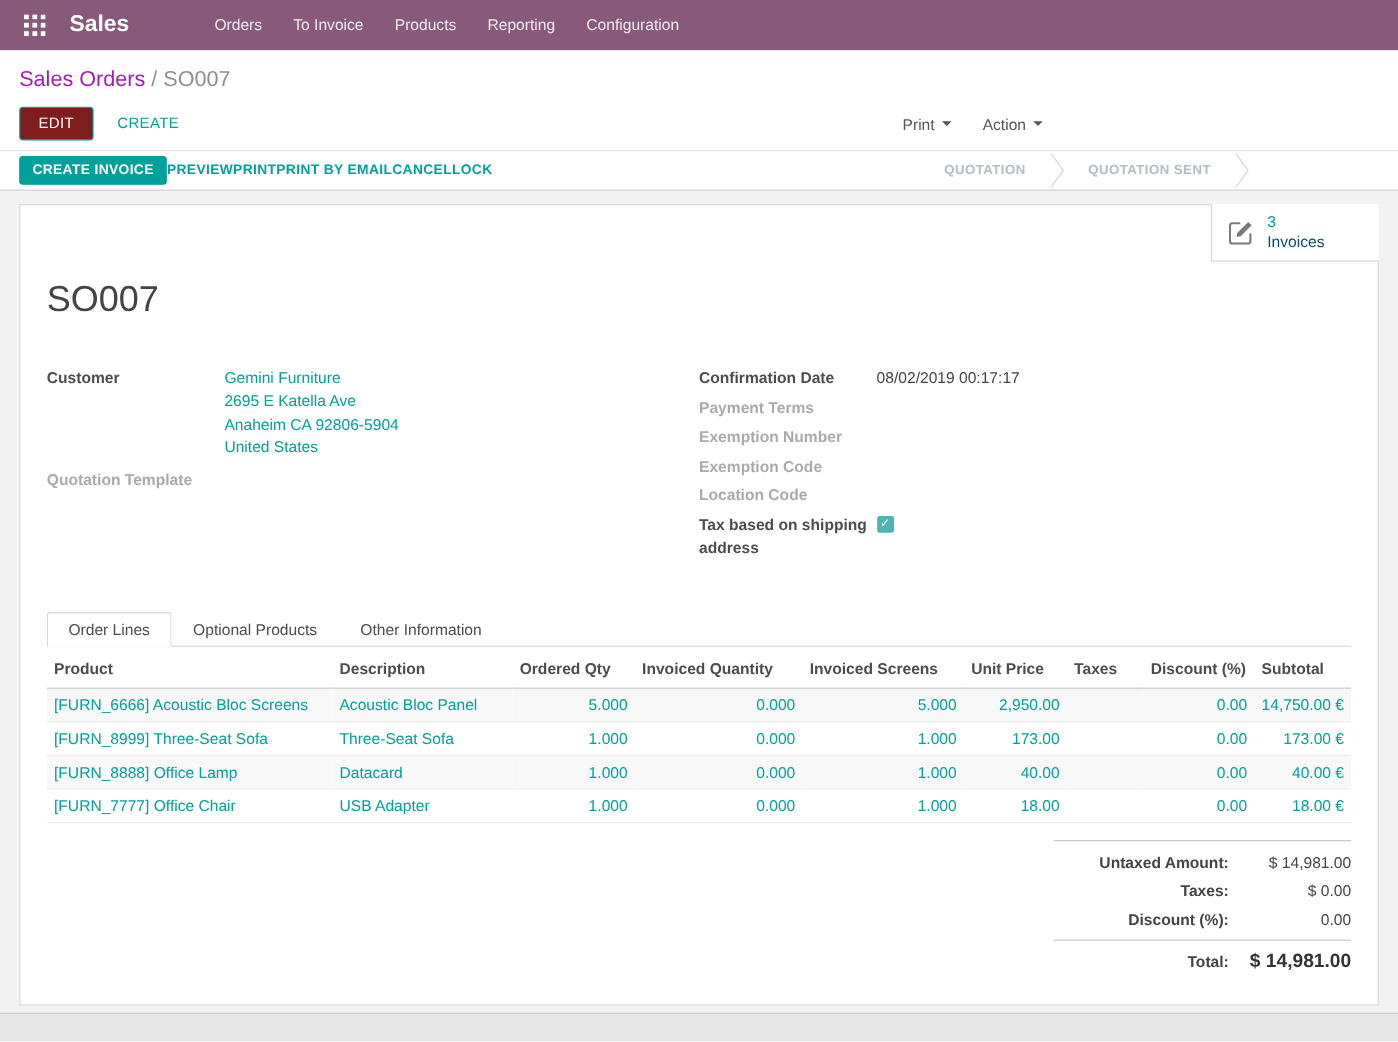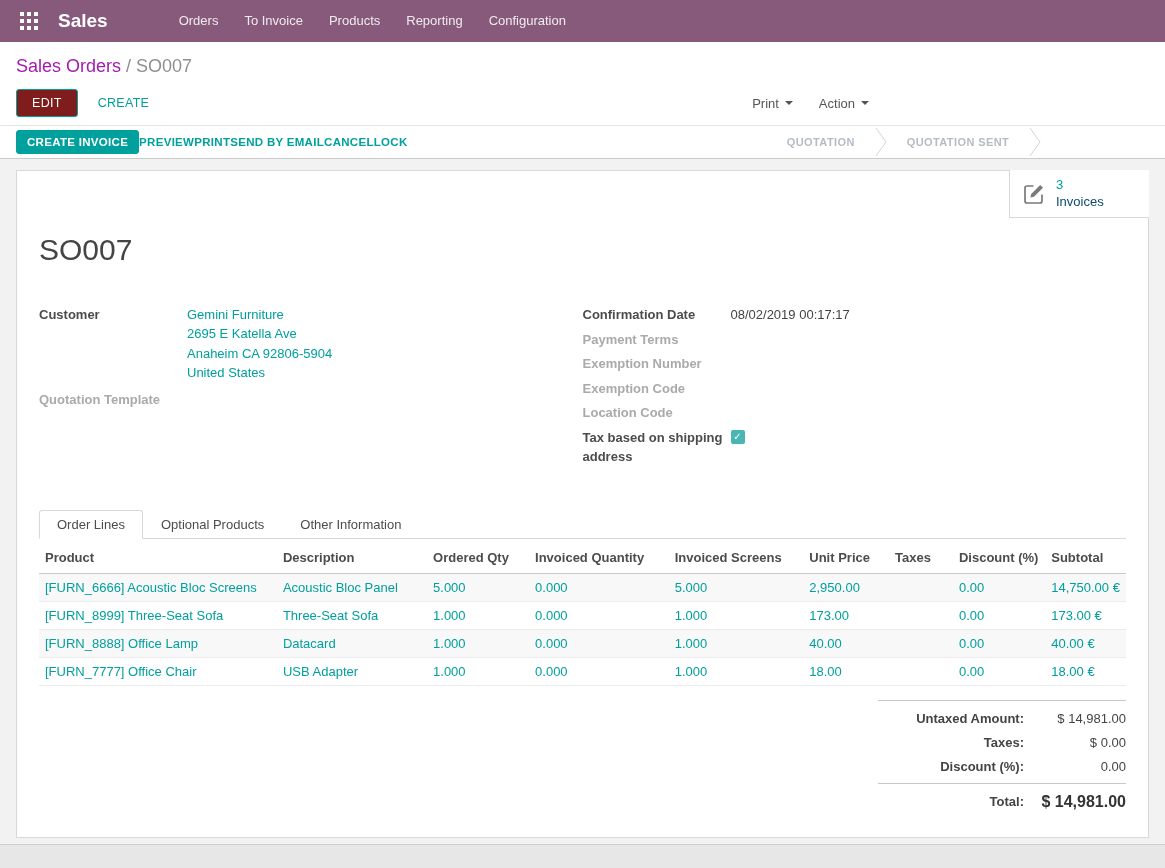--- a/index.html
+++ b/index.html
@@ -68,21 +68,21 @@
   .tabs { display:flex; margin-top:44px; border-bottom:1px solid #d8d8d8; }
   .tab { padding:6px 17px; font-size:13px; color:#4c4c4c; border:1px solid transparent; margin-bottom:-1px; cursor:pointer; border-top-left-radius:3px; border-top-right-radius:3px; }
   .tab.active { background:#fff; border-color:#d8d8d8 #d8d8d8 #fff; }
 
   
   table.ol { width:100%; border-collapse:collapse; font-size:13px; margin-top:2px; }
   table.ol th { text-align:left; font-weight:bold; color:#4c4c4c; padding:9px 6px 8px; border-bottom:1px solid #c9c9c9; white-space:nowrap; }
   table.ol td { padding:6px 6px; color:#00A09D; border-bottom:1px solid #ececec; white-space:nowrap; }
   table.ol tbody tr:nth-child(odd) { background:#f8f8f8; }
   table.ol tbody tr { cursor:pointer; }
-  .num { text-align:left; }
+  .num { text-align:right; }
   .c-product { width:22%; } .c-desc { width:14%; } .c-oqty { width:9.5%; }
   .c-dqty { width:13%; } .c-iqty { width:12.5%; } .c-price { width:8%; }
   .c-taxes { width:6%; } .c-disc { width:8.5%; } .c-sub { width:9%; }
 
   
   .totals-wrap { display:flex; justify-content:flex-end; margin-top:14px; }
   .totals { width:248px; border-top:1px solid #c9c9c9; padding-top:10px; font-size:13px; }
   .t-row { display:flex; justify-content:flex-end; align-items:center; margin-bottom:9px; }
   .t-label { font-weight:bold; color:#444; }
   .t-value { width:102px; text-align:right; color:#444; }
@@ -141,21 +141,21 @@
       </button>
     </div>
   </div>
 </div>
 
 <div class="statusbar">
   <div class="sb-left">
     <button class="sb-primary">CREATE INVOICE</button>
     <button class="sb-link">PREVIEW</button>
     <button class="sb-link">PRINT</button>
-    <button class="sb-link">SEND BY EMAIL</button>
+    <button class="sb-link">PRINT BY EMAIL</button>
     <button class="sb-link">CANCEL</button>
     <button class="sb-link">LOCK</button>
   </div>
   <div class="status-steps">
     <div class="step">QUOTATION</div>
     <svg class="chev" width="12" height="30" viewBox="0 0 12 30">
         <polyline points="1,1 11,15 1,29" fill="none" stroke="#d5d5d5" stroke-width="1"></polyline>
       </svg>
     <div class="step">QUOTATION SENT</div>
     <svg class="chev" width="12" height="30" viewBox="0 0 12 30">

